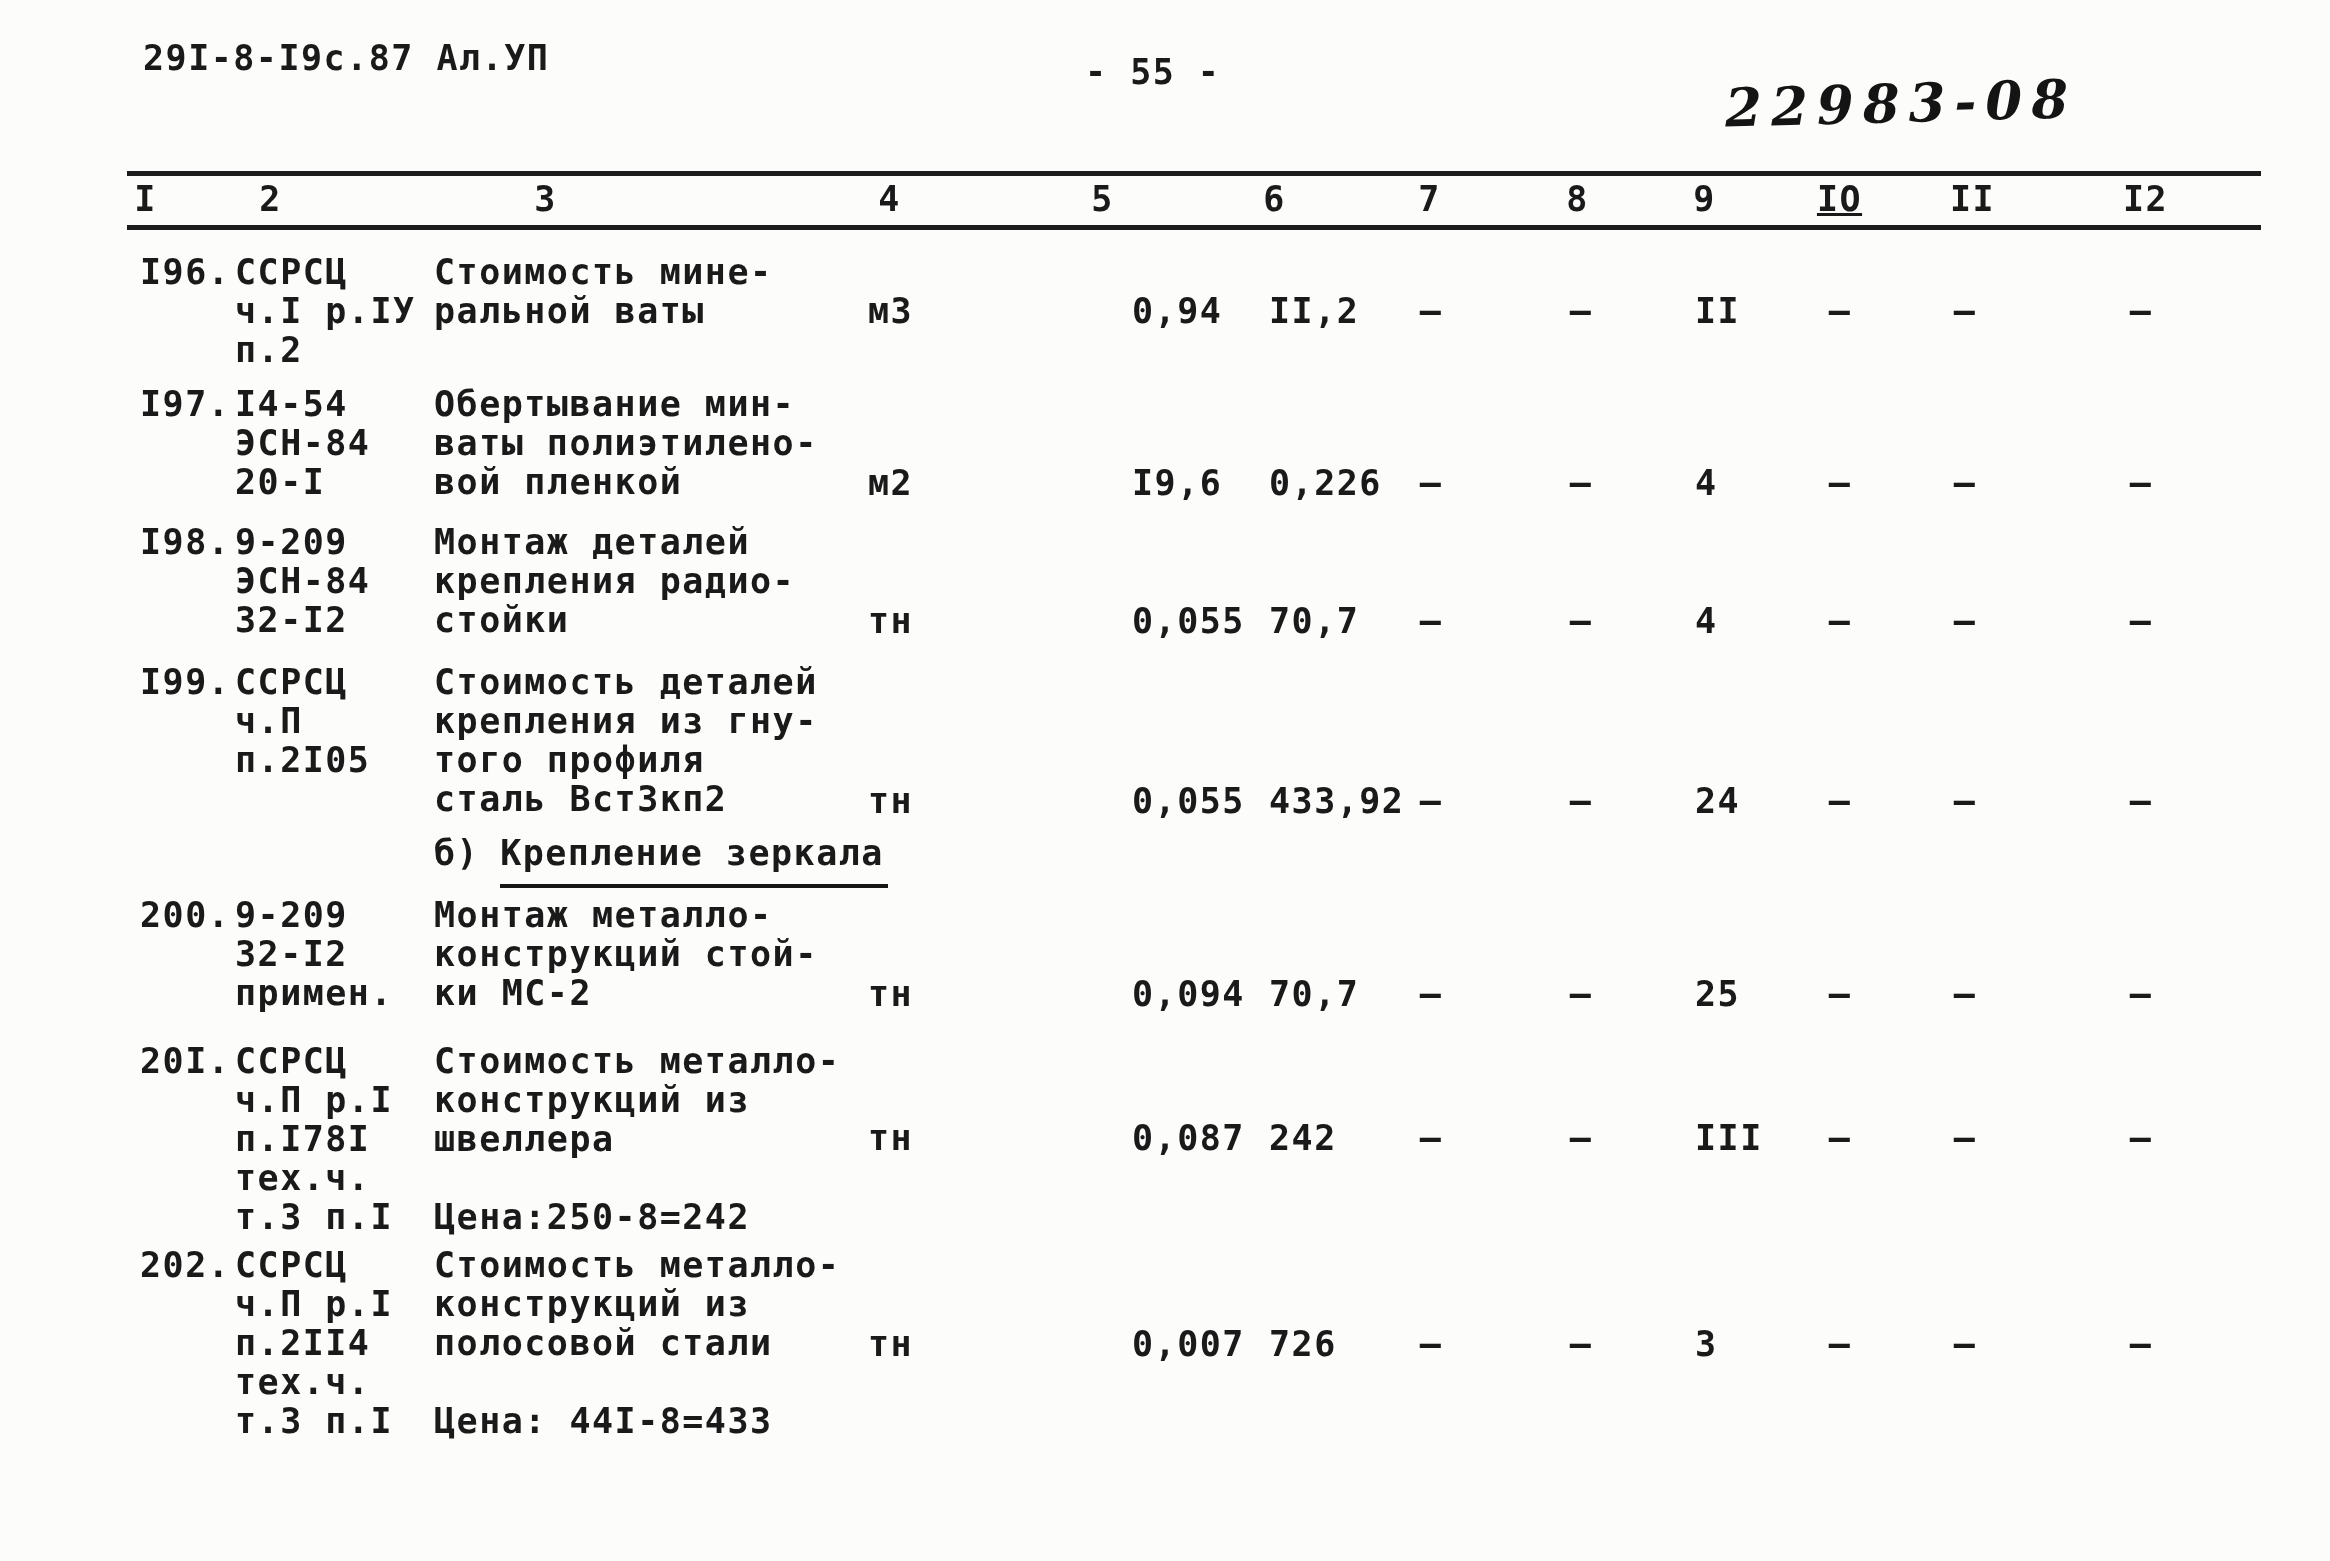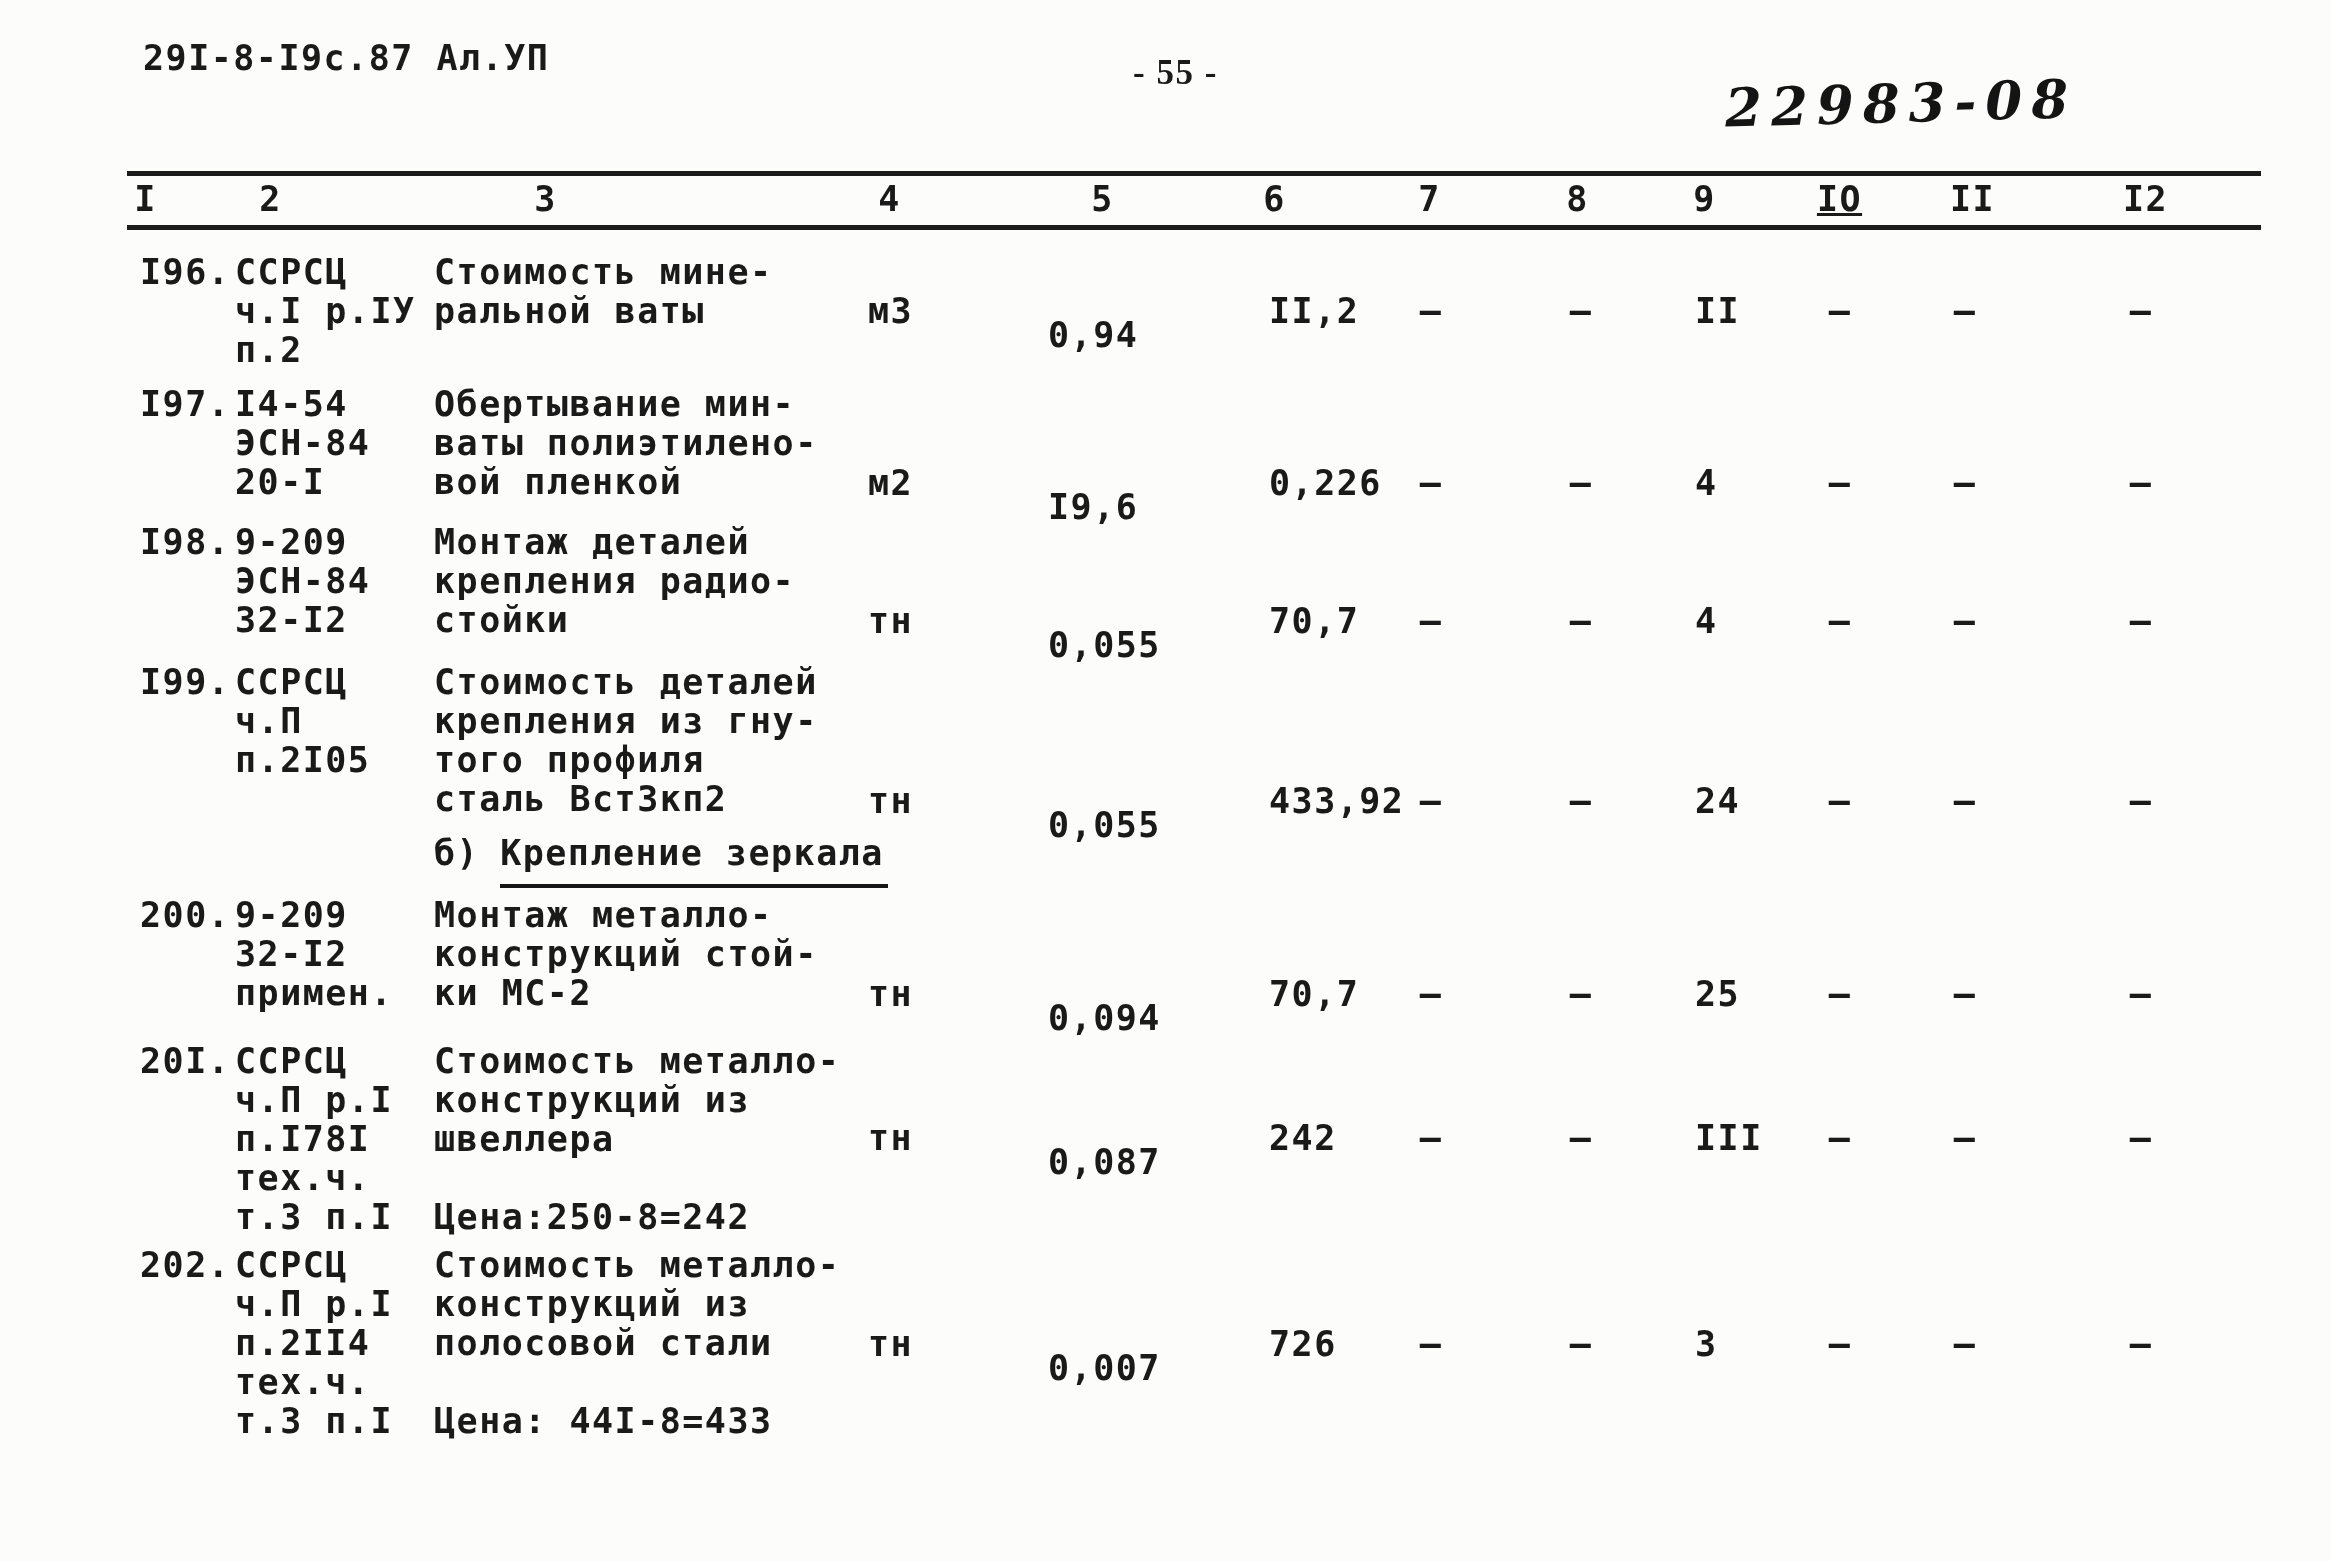--- a/index.html
+++ b/index.html
@@ -32,39 +32,39 @@
     letter-spacing:9px;
     transform:rotate(-1.5deg);
     color:#141414;
   }
   .row{position:absolute;left:0;width:2330px;}
   .cell{position:absolute;top:0;}
   .c-num {left:140px;width:113px;}
   .c-code{left:235px;width:211px;}
   .c-desc{left:434px;width:430px;}
   .c-unit{left:868px;width:91px;}
-  .c-5 {left:1048px;width:174px;margin-top:24px;}
+  .c-5 {left:1132px;width:174px;}
   .c-6 {left:1269px;width:189px;}
   .c-7 {left:1393px;width:76px;text-align:center;}
   .c-8 {left:1543px;width:76px;text-align:center;}
   .c-9 {left:1695px;width:113px;}
   .c-10{left:1802px;width:76px;text-align:center;}
   .c-11{left:1927px;width:76px;text-align:center;}
   .c-12{left:2103px;width:76px;text-align:center;}
   .val{top:var(--vo,0px);}
   .section-head{position:absolute;left:434px;top:834px;display:flex;gap:21px;}
   .section-title{border-bottom:4.5px solid #161616;padding-bottom:11px;padding-right:4.5px;}
 </style>
 </head>
 <body>
 
 <div class="page">
 
   <div class="abs tw" style="left:143px;top:39px;">29I-8-I9с.87  Ал.УП</div>
-  <div class="abs tw" style="left:1133px;top:53px;font-family:Liberation Serif, serif;">- 55 -</div>
+  <div class="abs tw" style="left:1085px;top:53px;">- 55 -</div>
   <div class="abs stamp" style="left:1725px;top:72px;">22983-08</div>
 
   <div class="rule rule-top"></div>
   <div class="rule rule-bottom"></div>
 
   <div class="colhead tw" style="left:145px;">I</div>
   <div class="colhead tw" style="left:270px;">2</div>
   <div class="colhead tw" style="left:545px;">3</div>
   <div class="colhead tw" style="left:889px;">4</div>
   <div class="colhead tw" style="left:1102px;">5</div>

